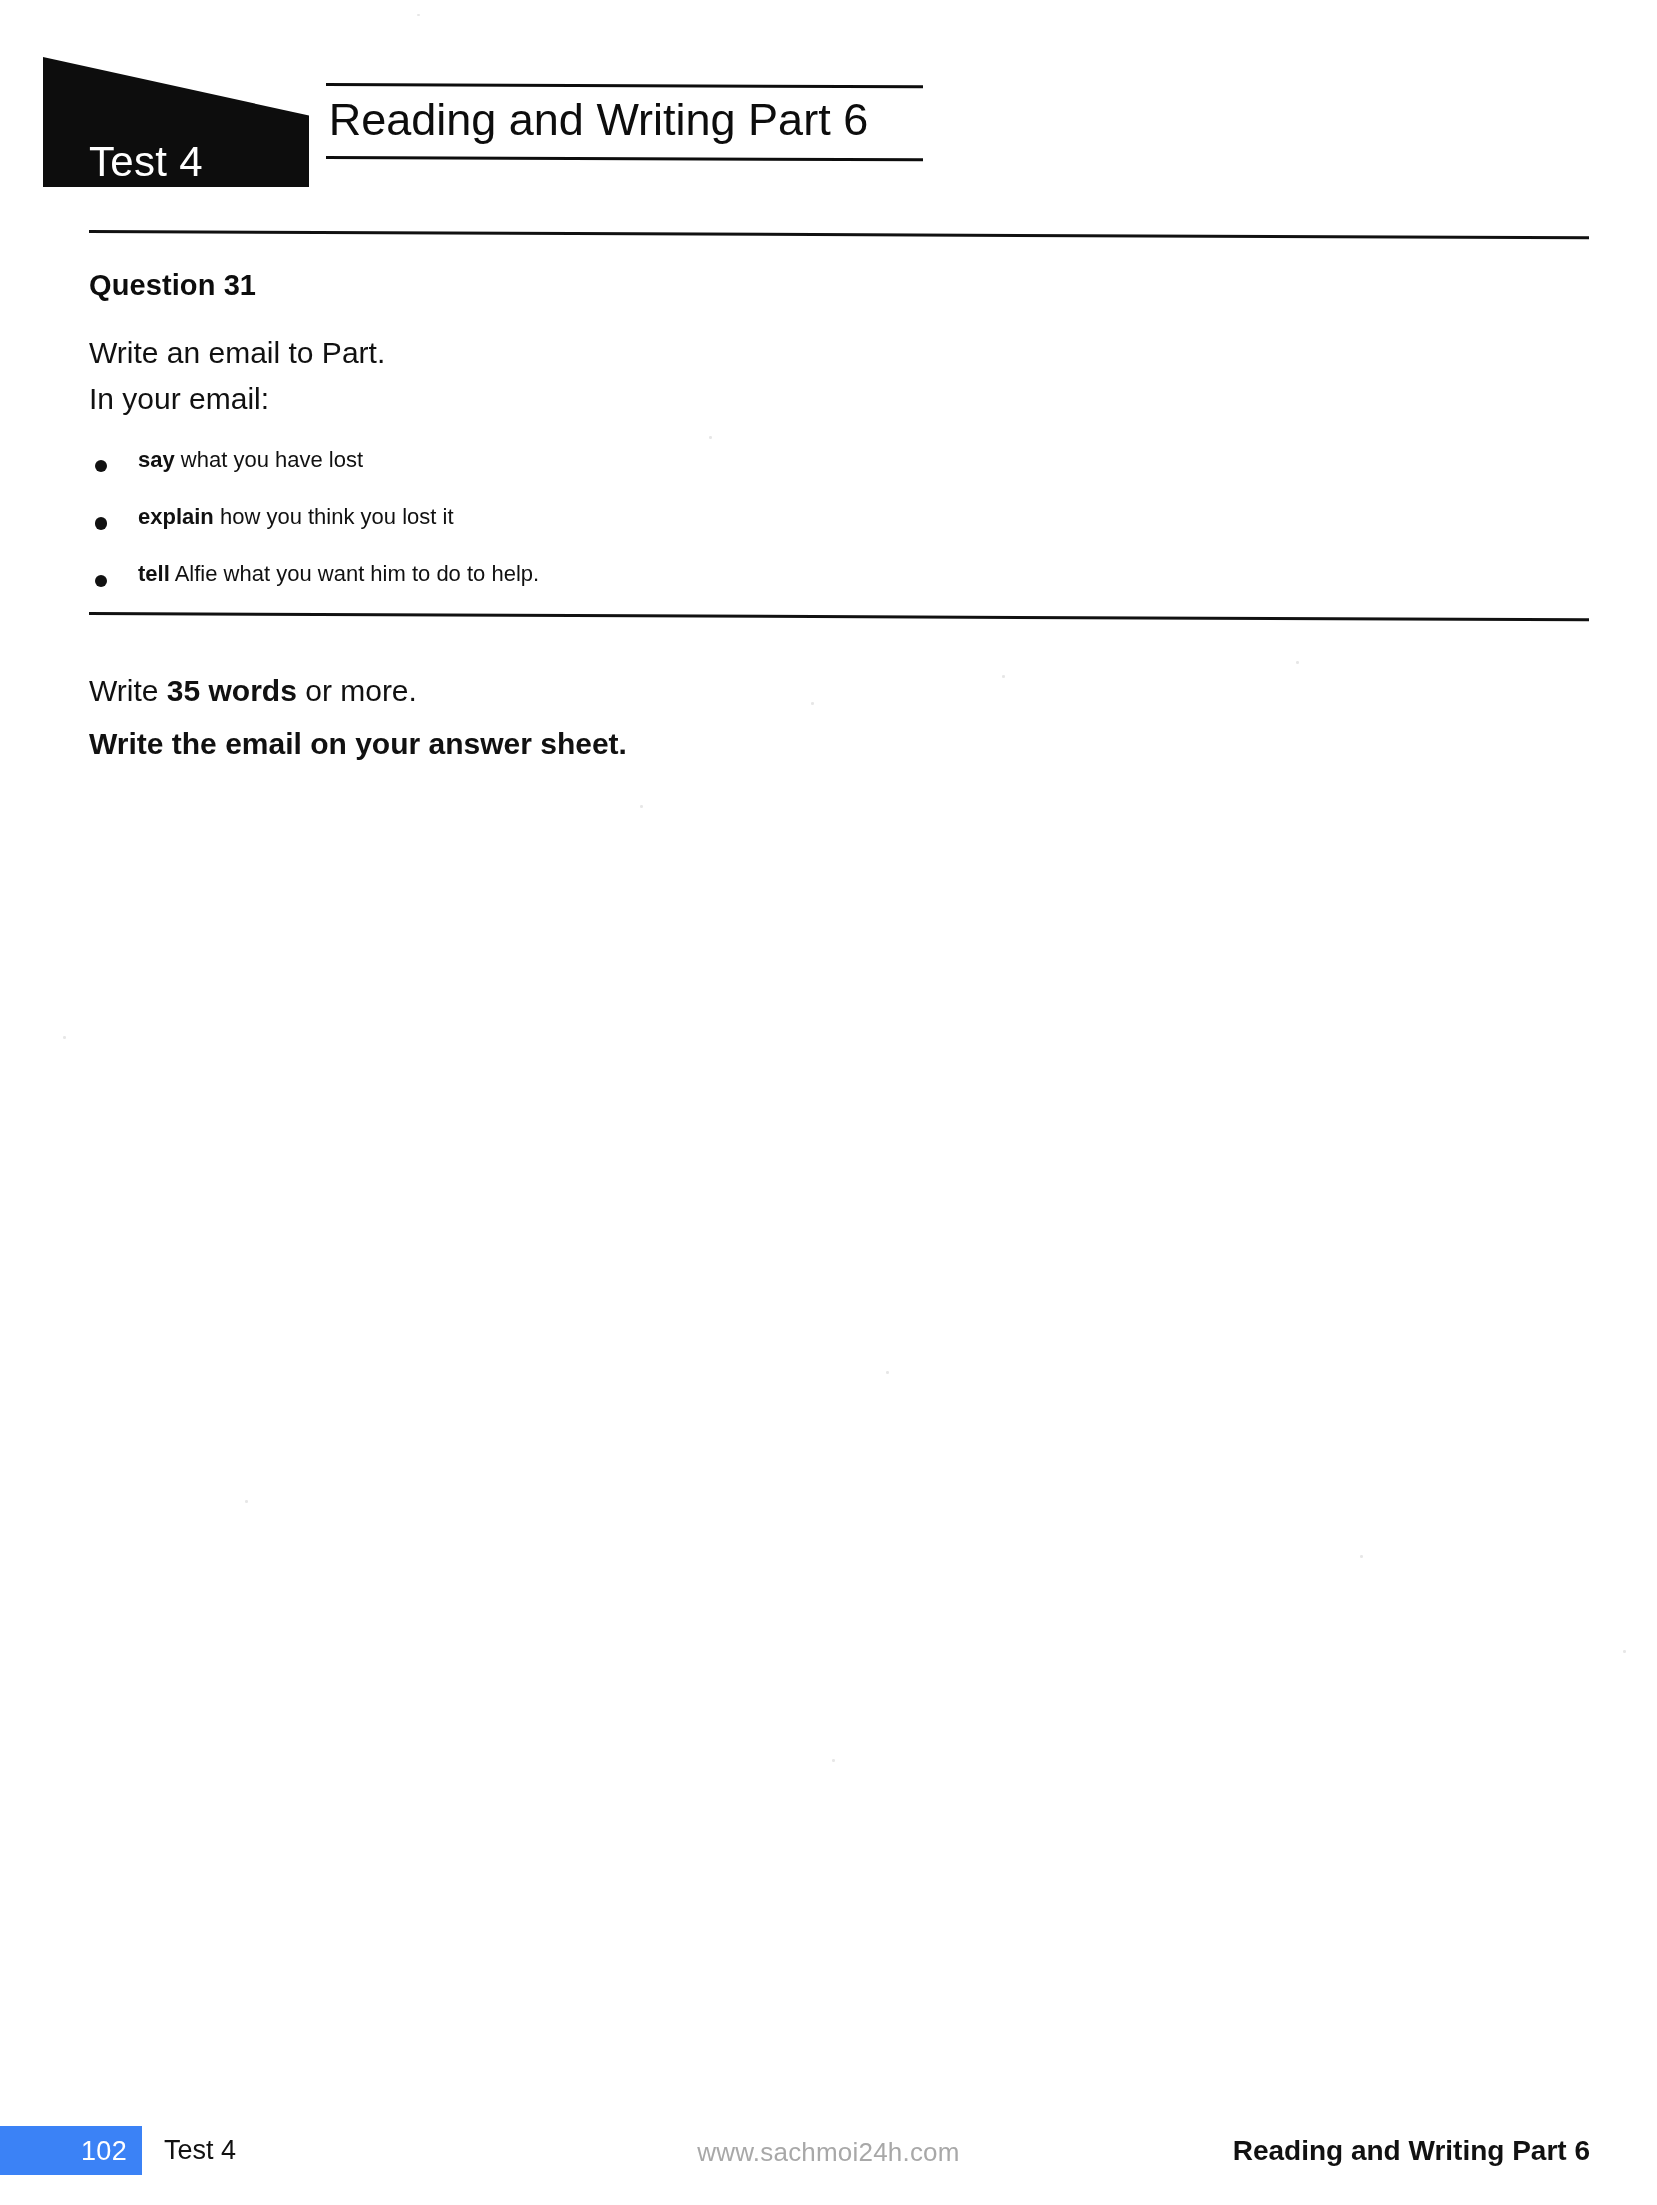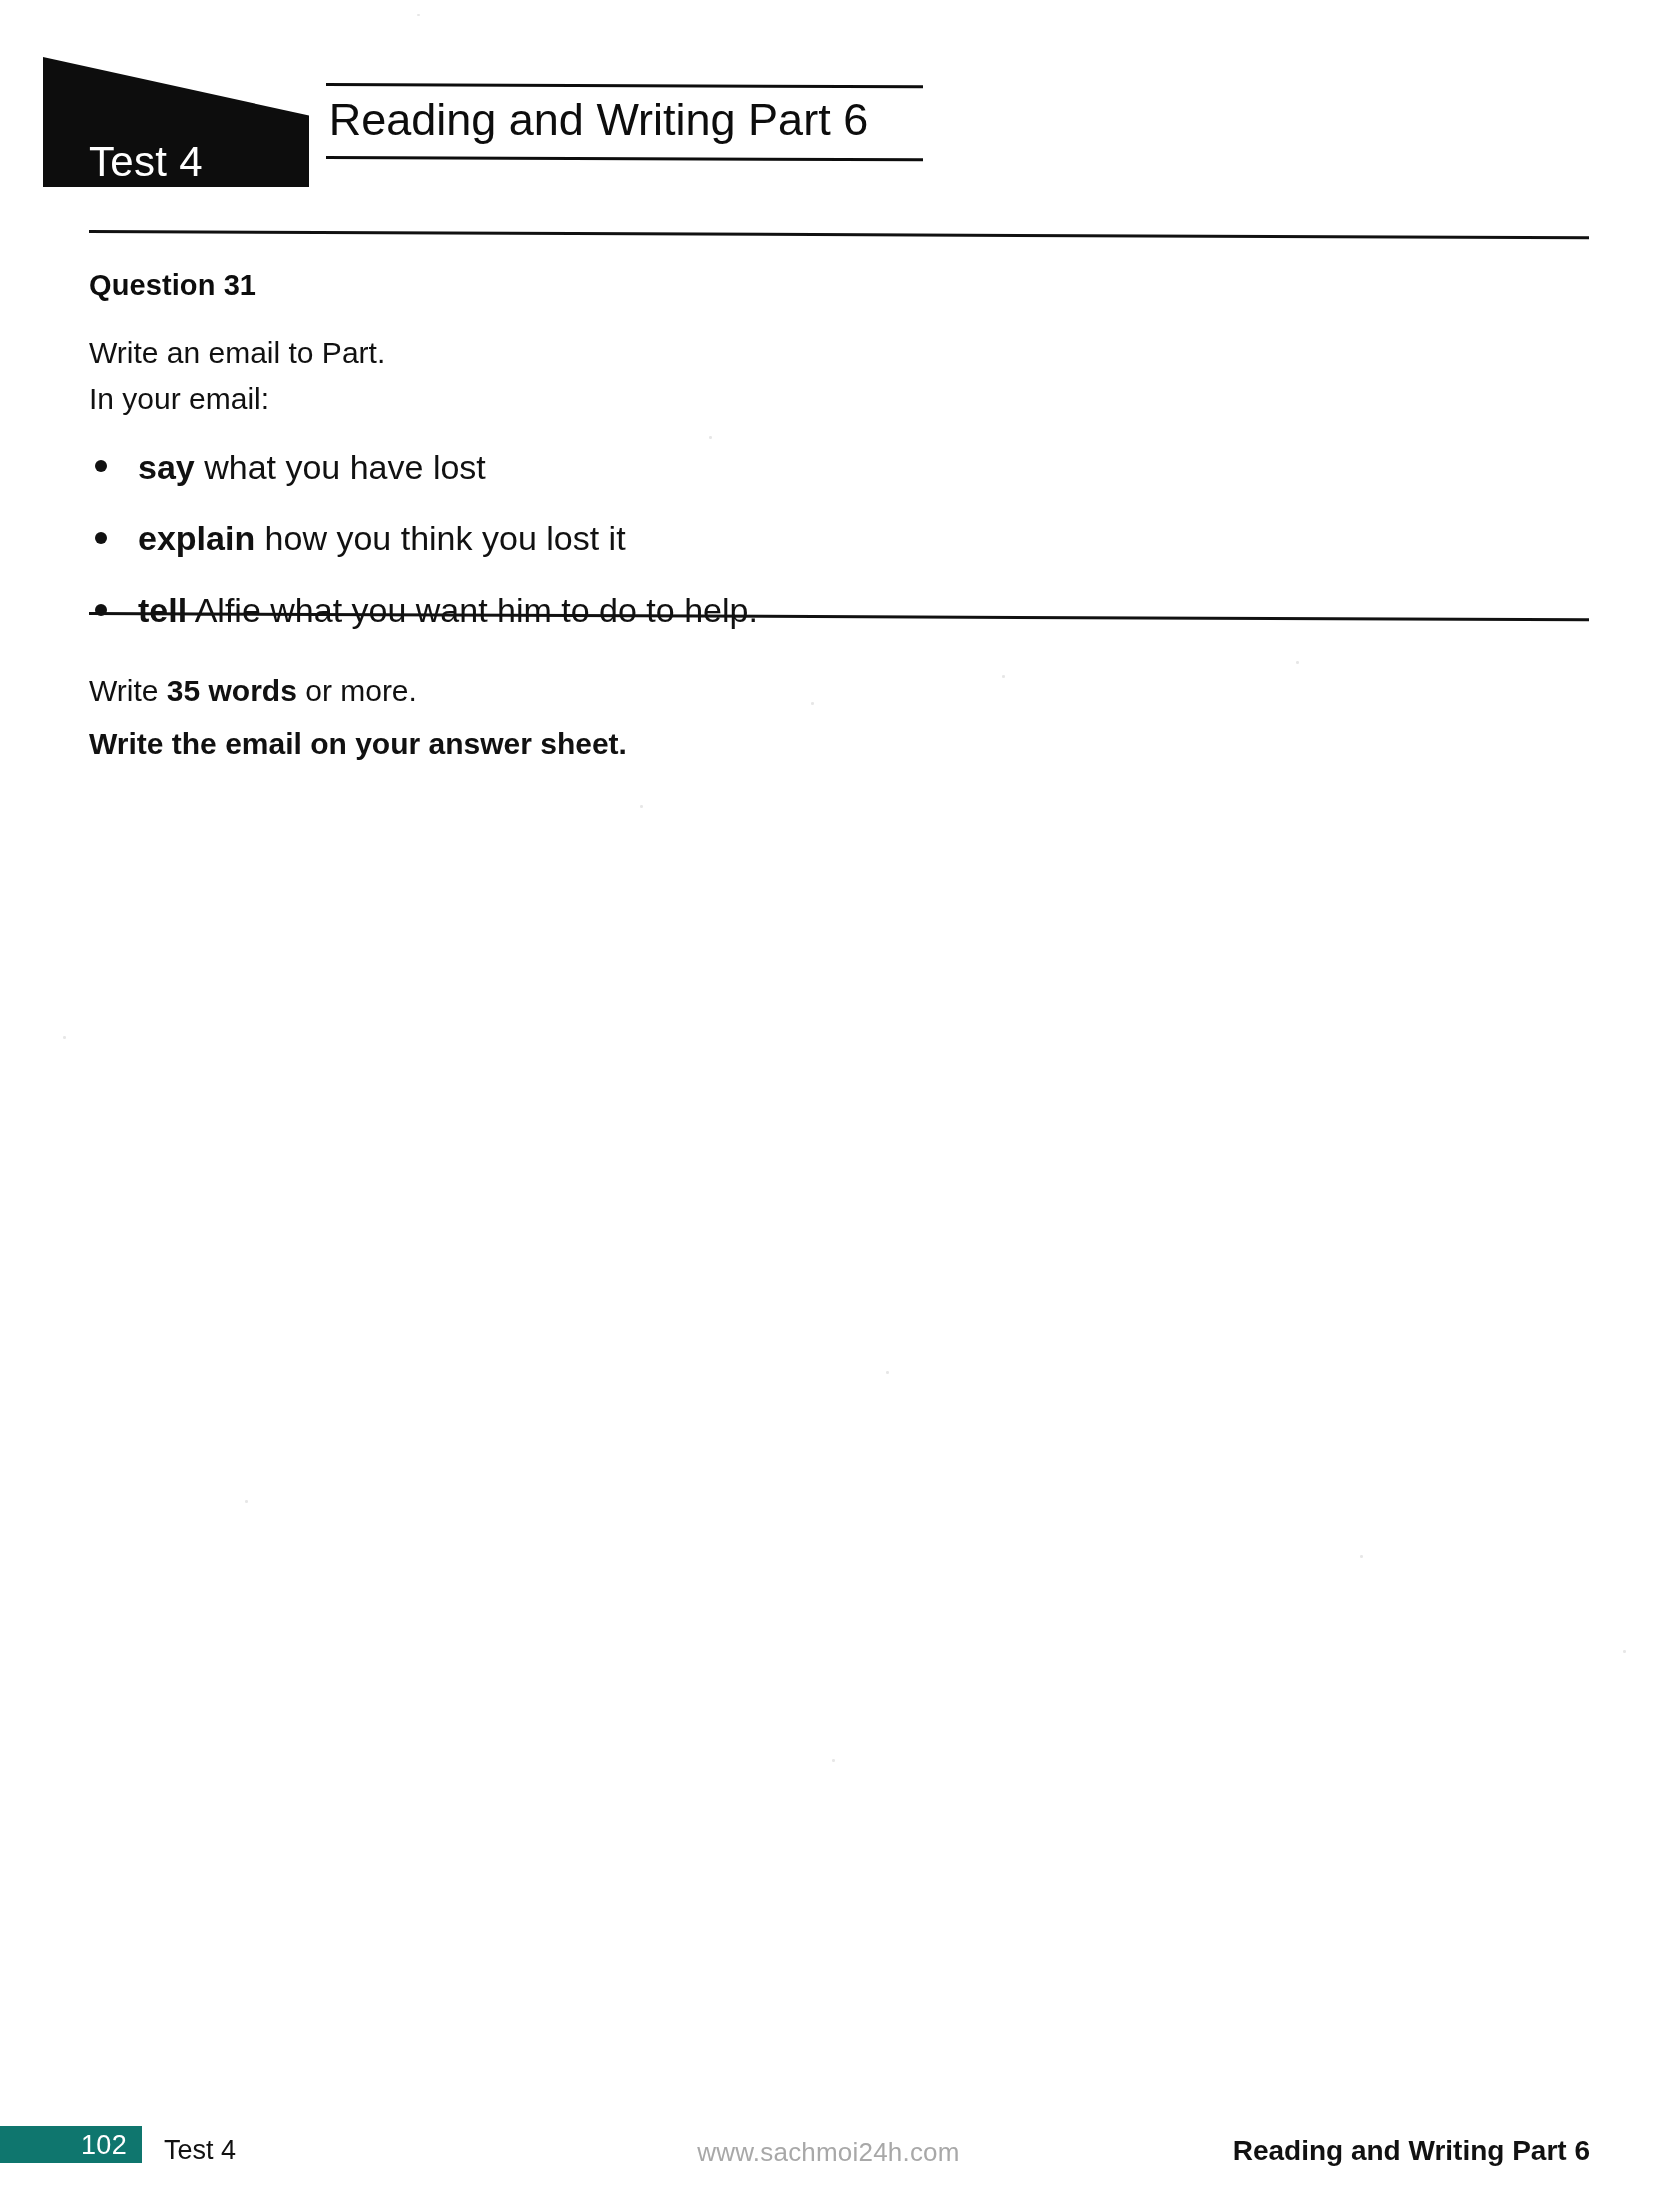--- a/index.html
+++ b/index.html
@@ -116,21 +116,21 @@
   }
   .intro-line:last-child { margin-bottom: 0; }
 
   .bullets {
     list-style: none;
     margin: 27px 0 0 0;
     padding: 0;
   }
   .bullet-item {
     position: relative;
-    font-size: 34px;
+    font-size: 22px;
     line-height: 1.2;
     color: #111111;
     padding-left: 49px;
     margin-bottom: 31px;
     white-space: nowrap;
   }
   .bullet-item:last-child { margin-bottom: 0; }
   .bullet-dot {
     position: absolute;
     left: 5.5px;
@@ -165,22 +165,22 @@
     left: 0;
     top: 2114px;
     width: 1657px;
     height: 91px;
   }
   .page-badge {
     position: absolute;
     left: 0;
     top: 12.3px;
     width: 142px;
-    height: 37px;
-    background: #0f766e;
+    height: 49px;
+    background: #3b82f6;
   }
   .page-number {
     position: absolute;
     right: 15px;
     top: 50%;
     transform: translateY(-50%);
     color: #ffffff;
     font-size: 27px;
     font-weight: 400;
     letter-spacing: 0.3px;

